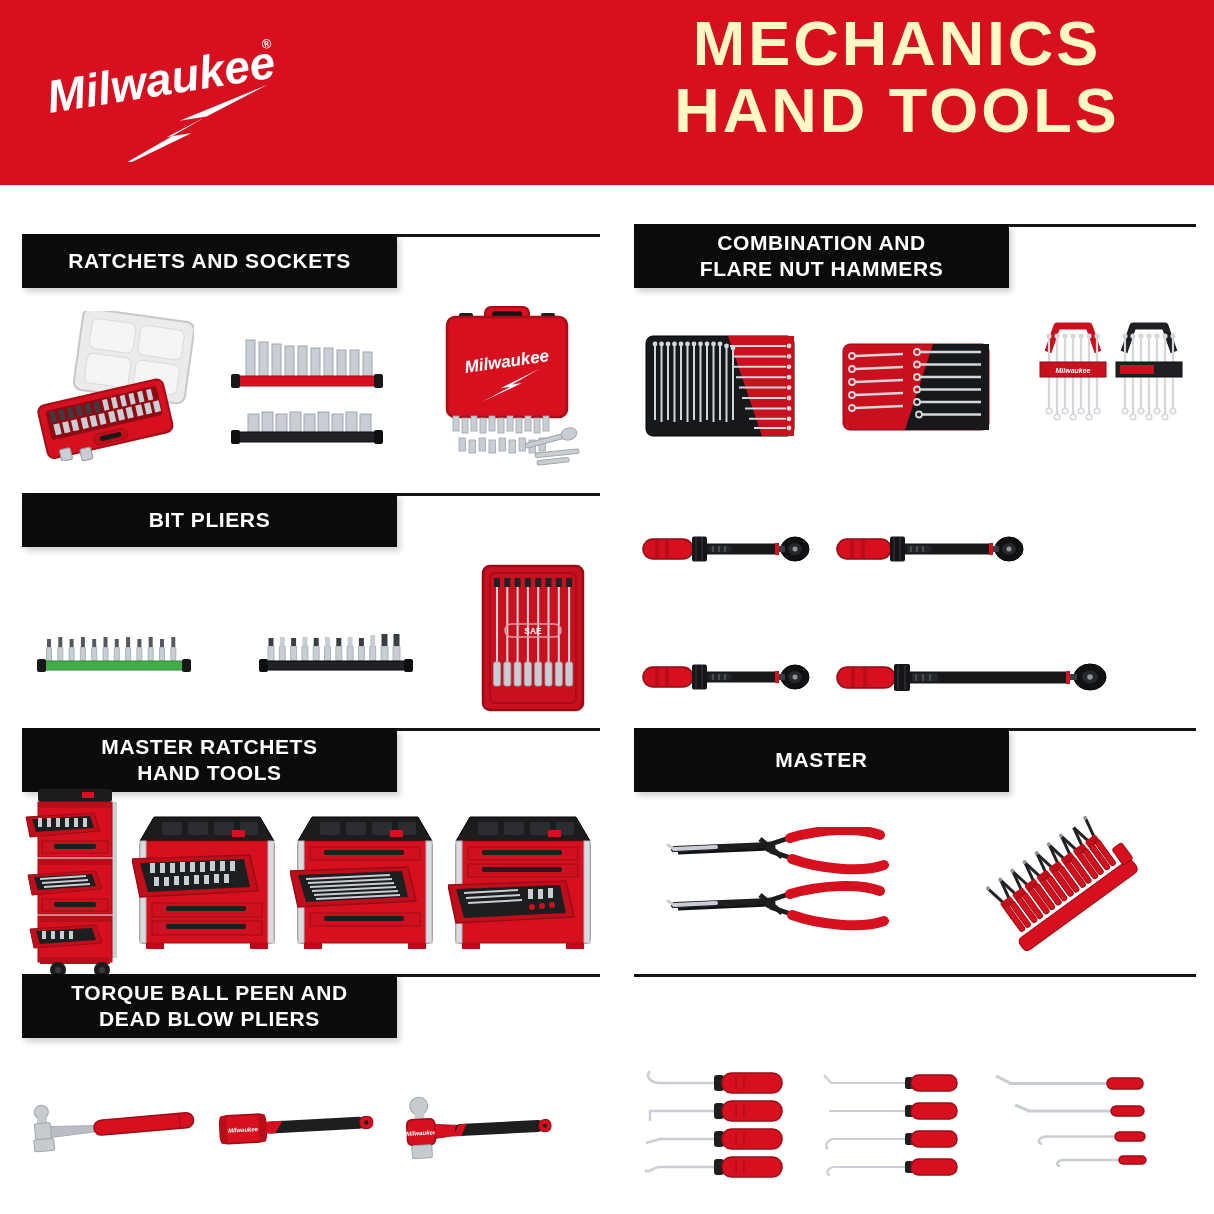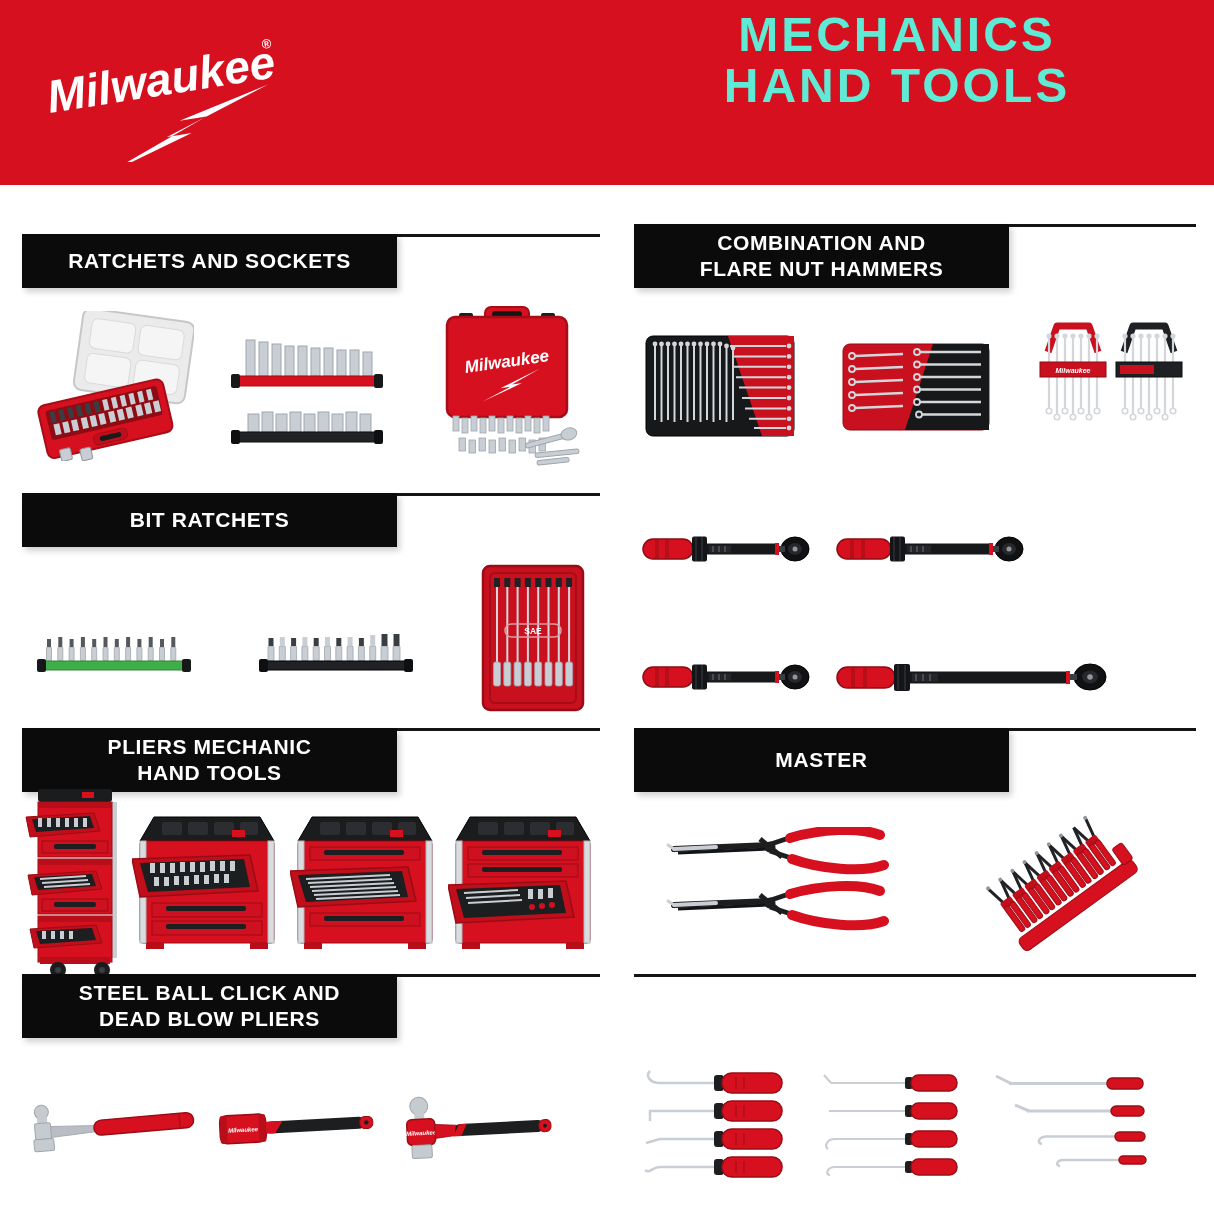--- a/index.html
+++ b/index.html
@@ -2,21 +2,21 @@
 <html><head>
 <meta charset="utf-8">
 <style>
   html,body{margin:0;padding:0;}
   body{width:1214px;height:1214px;background:#ffffff;font-family:"Liberation Sans",sans-serif;overflow:hidden;}
 
   
   .hero{position:relative;width:1214px;height:185px;background:#D6101F;color:#fff;}
   .logo-svg{position:absolute;left:40px;top:22px;}
   .hero-title{position:absolute;top:10px;right:34px;width:566px;text-align:center;
-    font-weight:700;font-size:48px;letter-spacing:3px;line-height:1.06;color:#5eead4;}
+    font-weight:700;font-size:63px;letter-spacing:3px;line-height:1.06;color:#fef9c3;}
 
   
   main{margin-top:39px;padding:0 18px 8px 22px;display:grid;
     grid-template-columns:578px 562px;column-gap:34px;
     grid-template-rows:259px 245px 246px 244px;}
   .sec{display:flex;flex-direction:column;min-height:0;}
   .sec-head{display:flex;align-items:flex-end;height:64px;flex:none;}
   .banner{width:375px;background:#0B0B0B;color:#fff;text-align:center;
     display:flex;flex-direction:column;justify-content:center;
     font-weight:700;font-size:21px;letter-spacing:.6px;line-height:1.24;
@@ -358,21 +358,21 @@
           <rect x="0" y="40" width="66" height="15" fill="#1F2023" stroke="#0C0D0E"></rect>
           <rect x="4" y="43" width="34" height="9" fill="#C8101E"></rect>
         </g>
       </svg>
     </div>
   </section>
 
   <section class="sec">
     <div class="sec-head">
       <div class="banner h1">
-        <div>BIT RATCHETS</div>
+        <div>BIT PLIERS</div>
         <div></div>
       </div>
       <div class="rule h1"></div>
     </div>
     <div class="products p-s3">
 
       <svg class="prod mt28" width="160" height="66" viewBox="0 0 160 66">
         <g fill="#C9CED4" stroke="#9FA6AD" stroke-width="0.8">
           <rect x="12.5" y="28" width="5" height="14" rx="1"></rect>
             <rect x="23.8" y="28" width="5" height="14" rx="1"></rect>
@@ -558,21 +558,21 @@
         <ellipse cx="254" cy="17" rx="8" ry="6.5" fill="#26282C"></ellipse>
         <circle cx="254" cy="17" r="2.8" fill="#8F969C"></circle>
         <rect x="234" y="14" width="7" height="6" fill="#3A3E42"></rect>
       </svg>
     </div>
   </section>
 
   <section class="sec">
     <div class="sec-head">
       <div class="banner h2">
-        <div>PLIERS MECHANIC</div>
+        <div>MASTER RATCHETS</div>
         <div>HAND TOOLS</div>
       </div>
       <div class="rule h2"></div>
     </div>
     <div class="products p-s5">
 
       <svg class="prod" width="100" height="192" viewBox="0 0 100 192">
         <rect x="14" y="2" width="74" height="13" rx="3" fill="#1B1C1E"></rect>
         <rect x="58" y="5" width="12" height="6" fill="#D6101F"></rect>
         <rect x="88" y="15" width="5" height="156" fill="#C9CED4"></rect>
@@ -831,21 +831,21 @@
             </g>
           </g>
         </g>
       </svg>
     </div>
   </section>
 
   <section class="sec">
     <div class="sec-head">
       <div class="banner h2">
-        <div>STEEL BALL CLICK AND</div>
+        <div>TORQUE BALL PEEN AND</div>
         <div>DEAD BLOW PLIERS</div>
       </div>
       <div class="rule h2"></div>
     </div>
     <div class="products p-s7">
 
       <svg class="prod" width="172" height="70" viewBox="0 0 172 70">
         <g transform="rotate(-5 86 35)">
           <circle cx="15" cy="13" r="7" fill="#C6CBD0" stroke="#9FA6AD"></circle>
           <rect x="10" y="18" width="10" height="8" fill="#C6CBD0"></rect>

